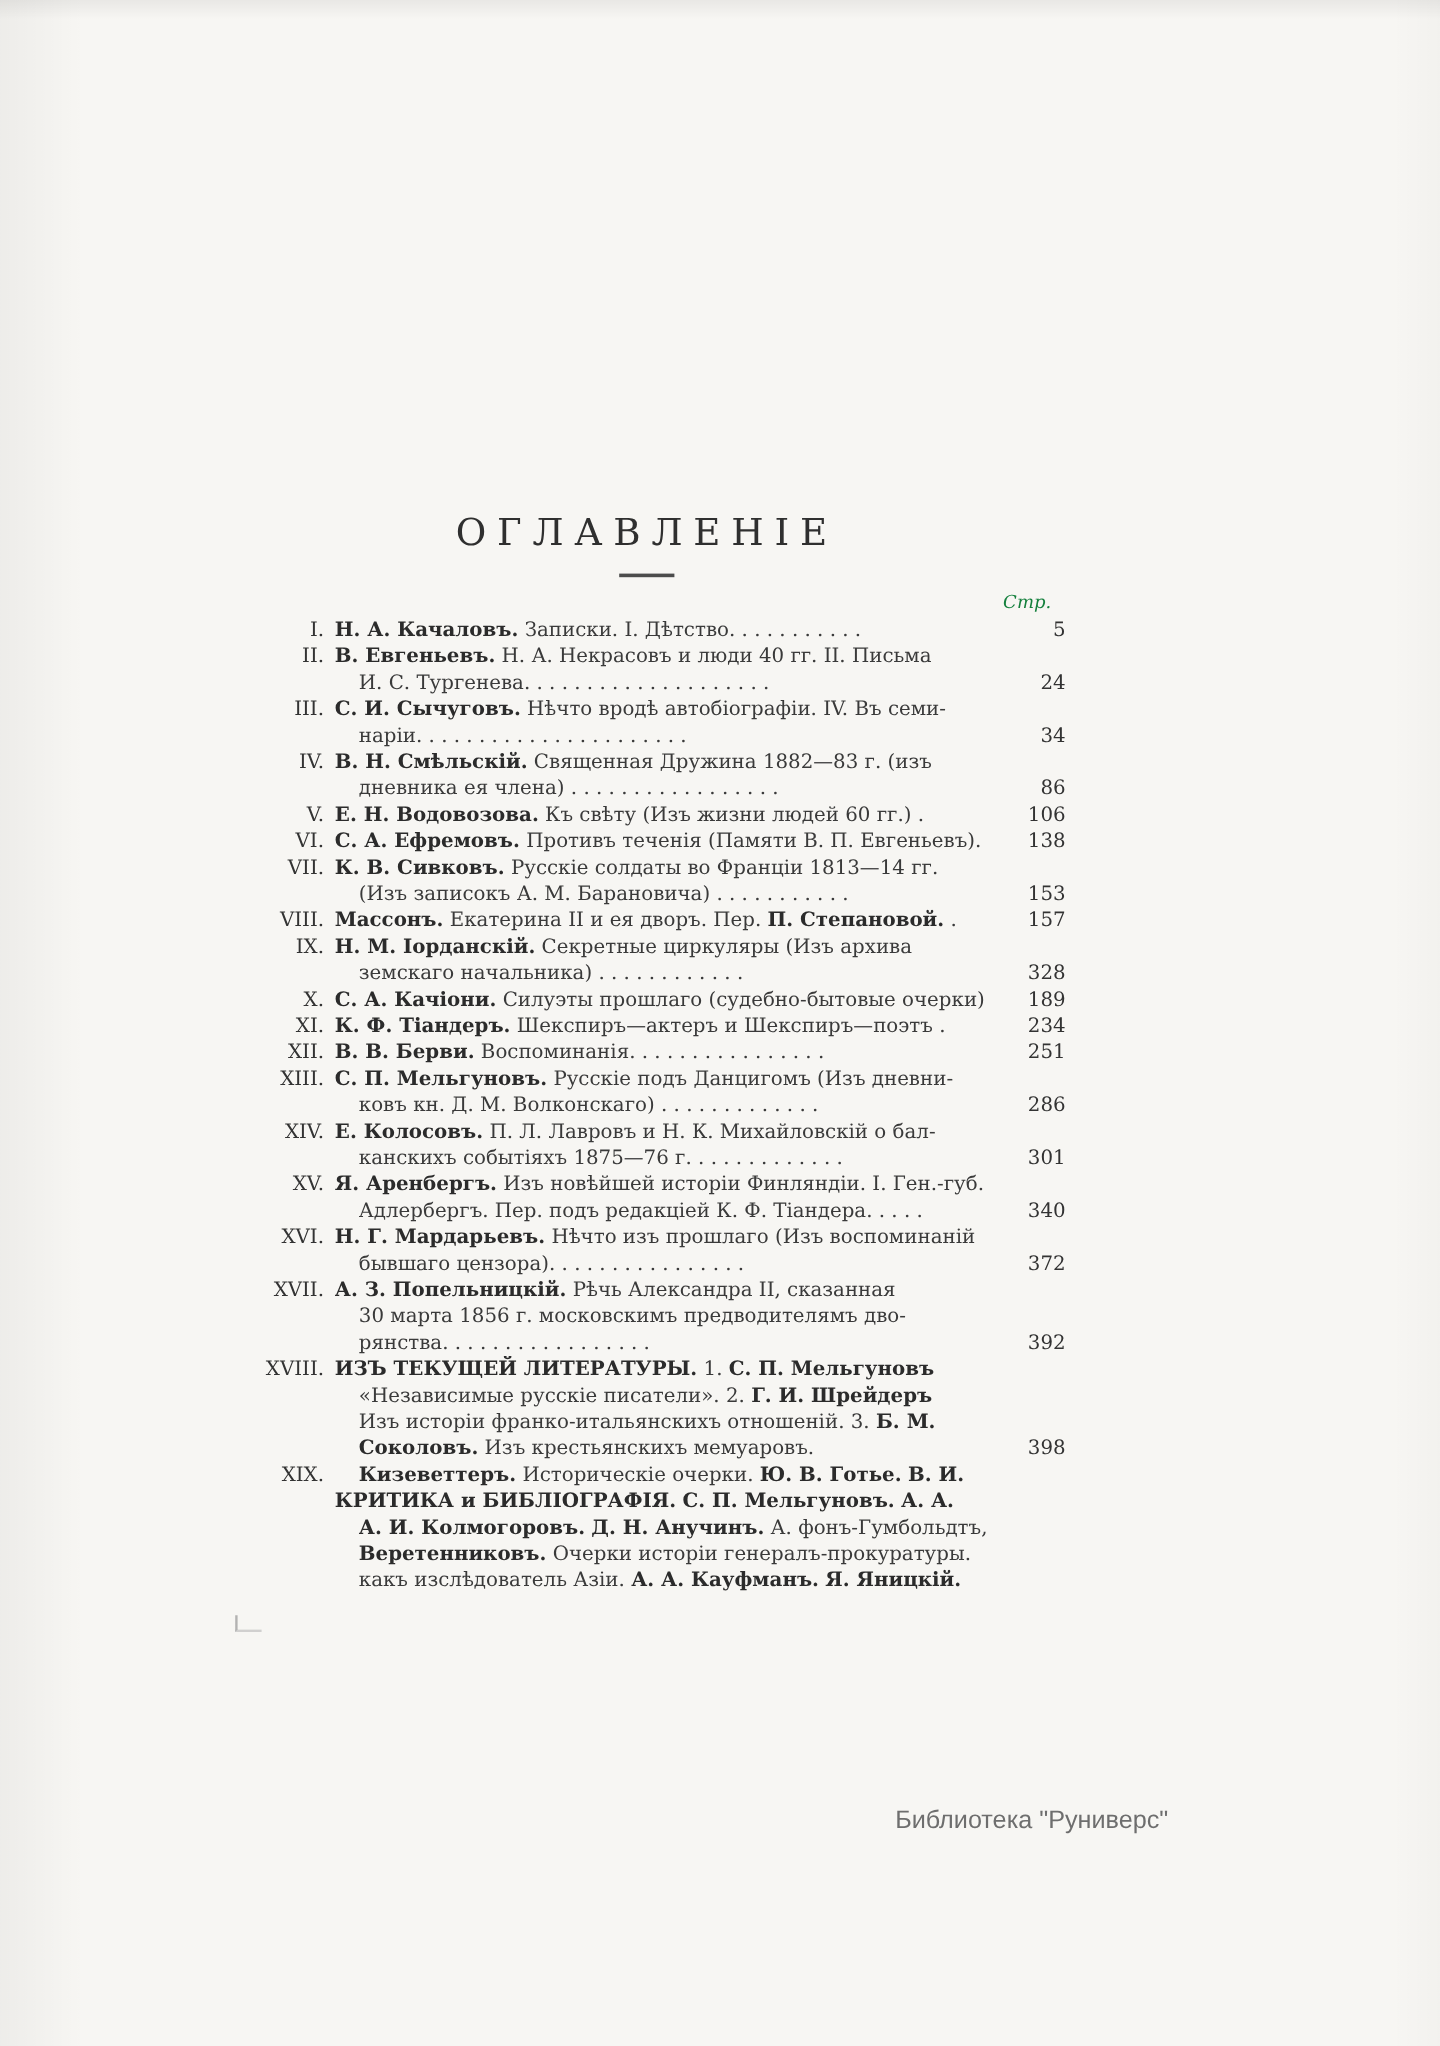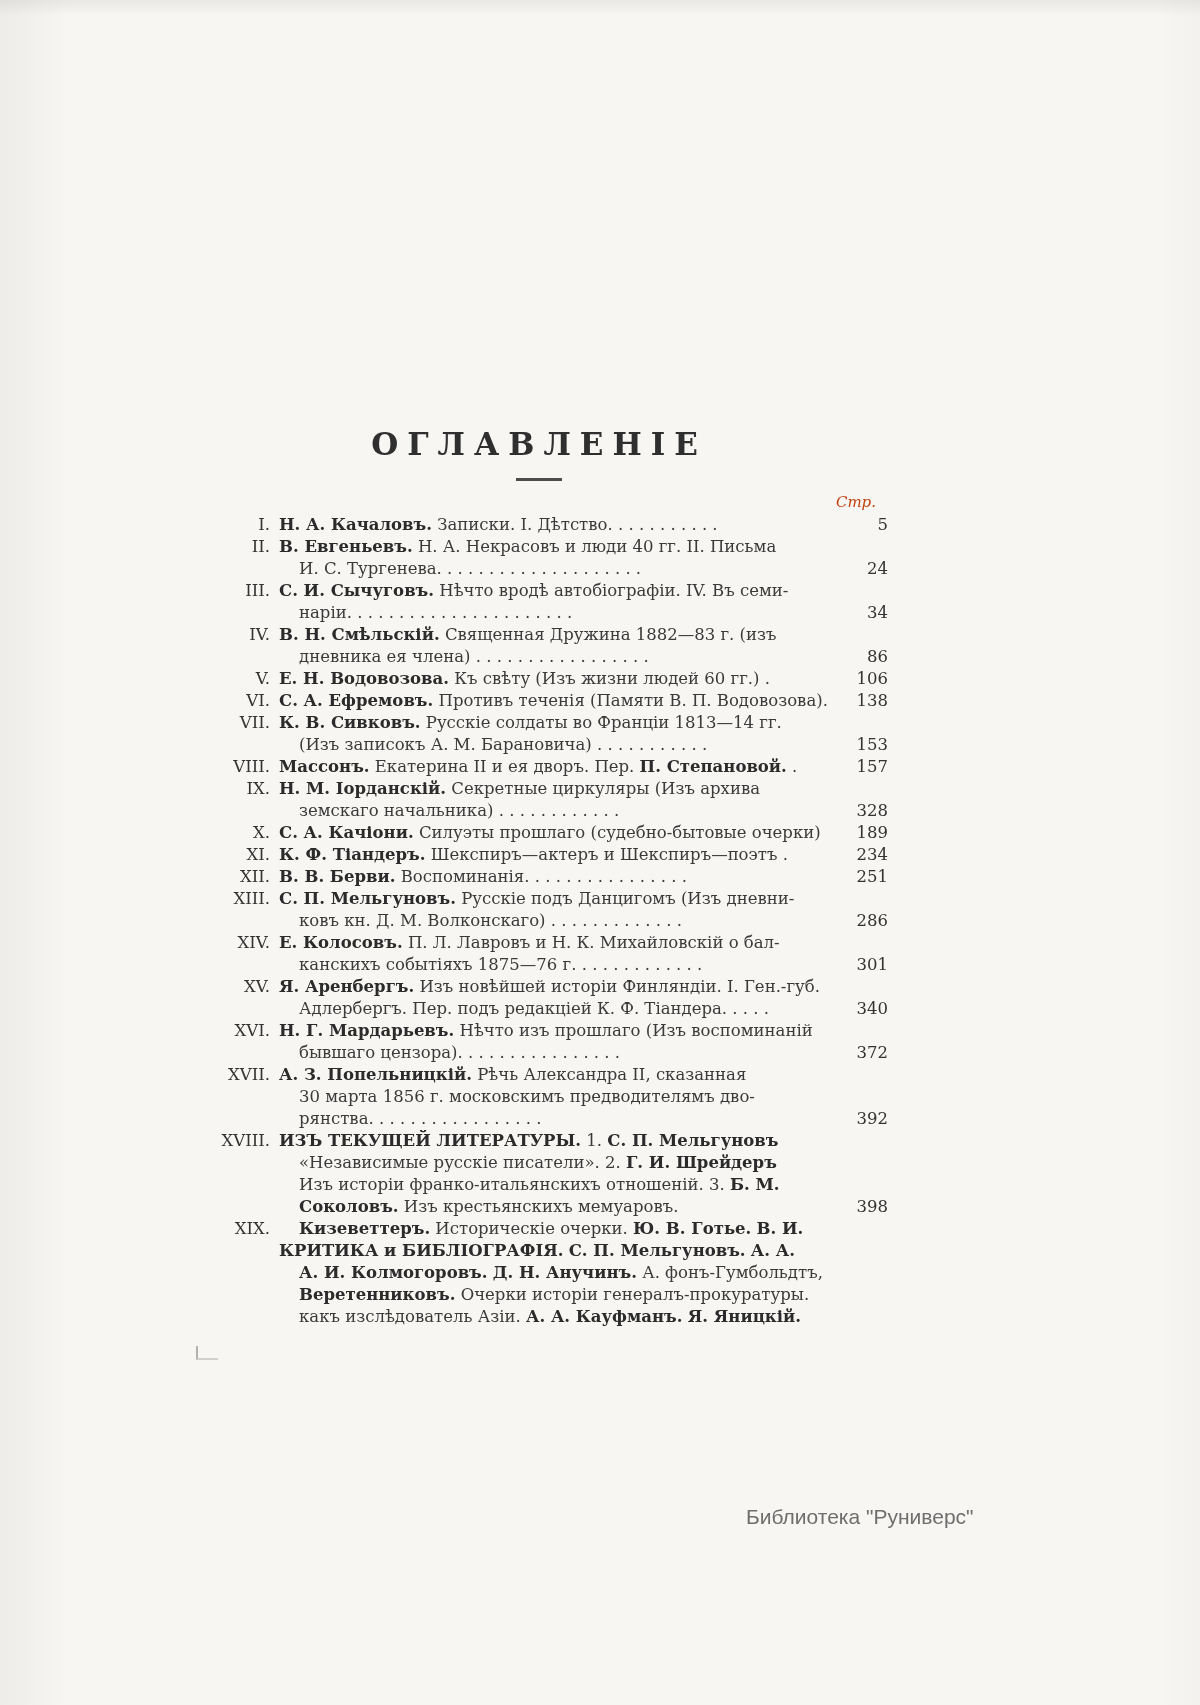--- a/index.html
+++ b/index.html
@@ -13,25 +13,25 @@
   .vignette{
     position:absolute;inset:0;pointer-events:none;
     background:
       linear-gradient(to bottom, rgba(0,0,0,.06), rgba(0,0,0,0) 16px),
       linear-gradient(to right, rgba(0,0,0,.04), rgba(0,0,0,0) 70px),
       linear-gradient(to left, rgba(0,0,0,.02), rgba(0,0,0,0) 40px);
   }
   .toc{position:absolute;left:190px;top:426px;width:698px;}
   .title{
     text-align:center;font-size:31px;letter-spacing:9px;color:#2f2f2f;
-    font-weight:bold;white-space:nowrap;
+    font-weight:normal;white-space:nowrap;
   }
   .divider{width:46px;height:3px;background:#4c4c4c;margin:16px auto 0;}
   .col-header{
-    text-align:right;font-style:italic;font-size:15px;color:#c2410c;
+    text-align:right;font-style:italic;font-size:15px;color:#15803d;
     padding-right:12px;margin-top:12px;
   }
   .entries{margin-top:3px;font-size:16.5px;line-height:22px;}
   .entry{display:flex;}
   .num{width:80px;flex:none;text-align:right;color:#333;white-space:nowrap;}
   .body{flex:1;margin-left:9px;min-width:0;}
   .line{display:flex;}
   .line.cont{padding-left:20px;}
   .line-text{flex:1;overflow:hidden;white-space:nowrap;}
   .b{font-weight:bold;color:#2b2b2b;}
@@ -107,21 +107,21 @@
           <div class="line">
             <span class="line-text"><span class="b">Е. Н. Водовозова.</span><span> Къ свѣту (Изъ жизни людей 60 гг.) .</span></span>
             <span class="pg">106</span>
           </div>
         </div>
       </div>
       <div class="entry">
         <div class="num">VI.</div>
         <div class="body">
           <div class="line">
-            <span class="line-text"><span class="b">С. А. Ефремовъ.</span><span> Противъ теченія (Памяти В. П. Водовозова).</span></span>
+            <span class="line-text"><span class="b">С. А. Ефремовъ.</span><span> Противъ теченія (Памяти В. П. Евгеньевъ).</span></span>
             <span class="pg">138</span>
           </div>
         </div>
       </div>
       <div class="entry">
         <div class="num">VII.</div>
         <div class="body">
           <div class="line">
             <span class="line-text"><span class="b">К. В. Сивковъ.</span><span> Русскіе солдаты во Франціи 1813—14 гг.</span></span>
           </div>

